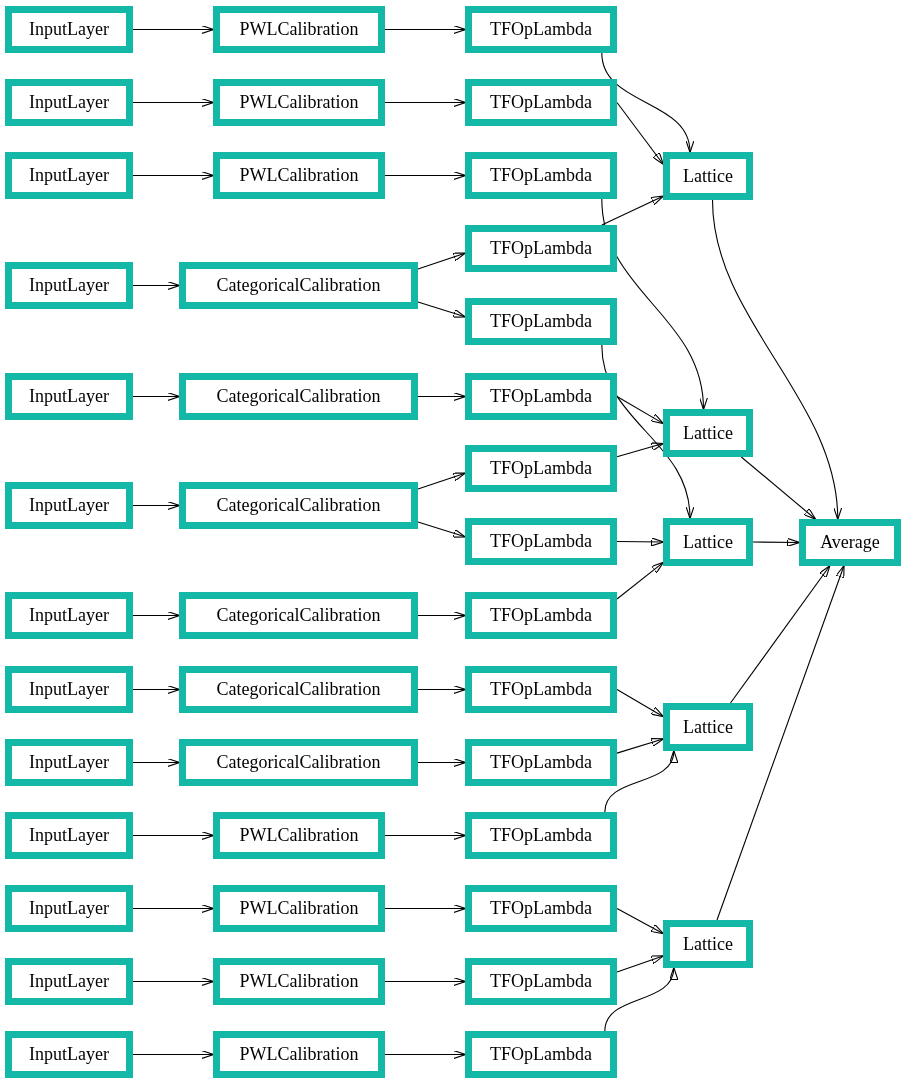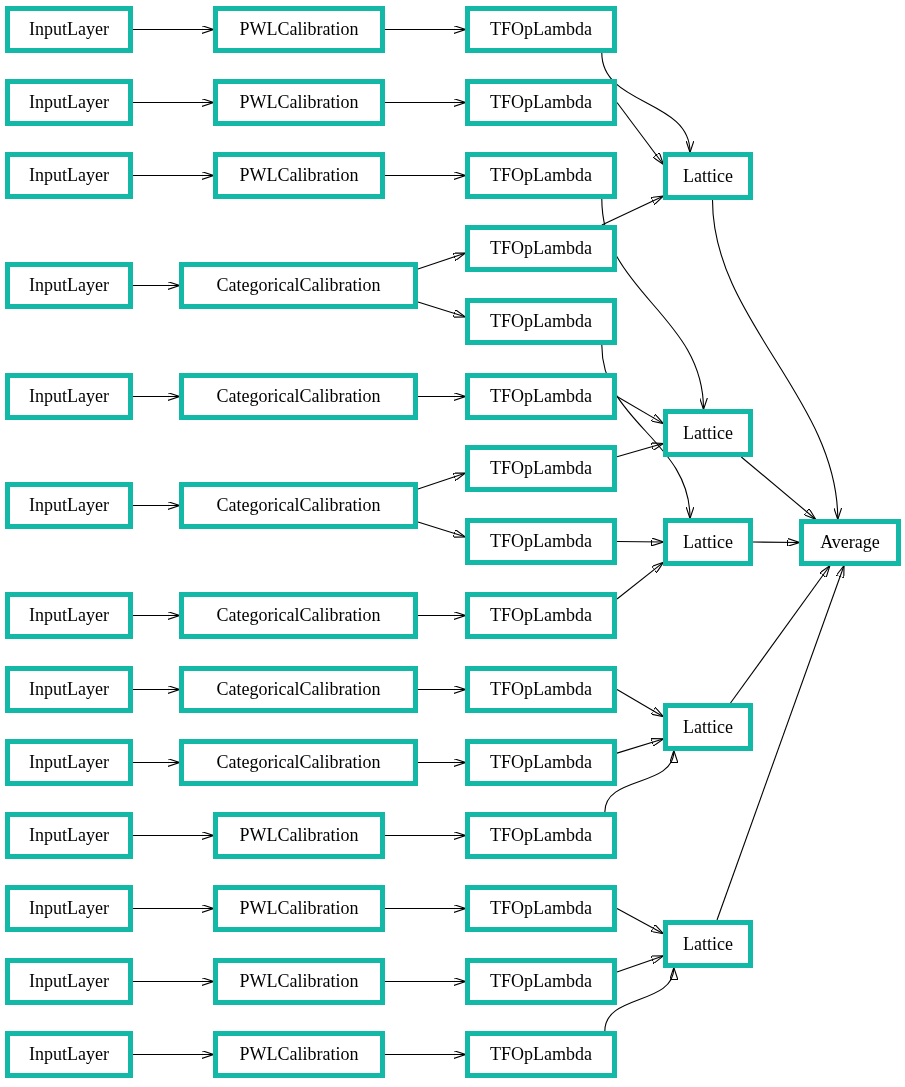--- a/index.html
+++ b/index.html
@@ -9,21 +9,21 @@
   }
   #canvas {
     position: relative;
     background: #ffffff;
     overflow: hidden;
   }
   .node {
     position: absolute;
     box-sizing: border-box;
     background: #ffffff;
-    border: 5px solid #14b8a6;
+    border: 7px solid #14b8a6;
     display: flex;
     align-items: center;
     justify-content: center;
     font-size: 18px;
     color: #000000;
     white-space: nowrap;
     z-index: 2;
   }
   svg.edges {
     position: absolute;

